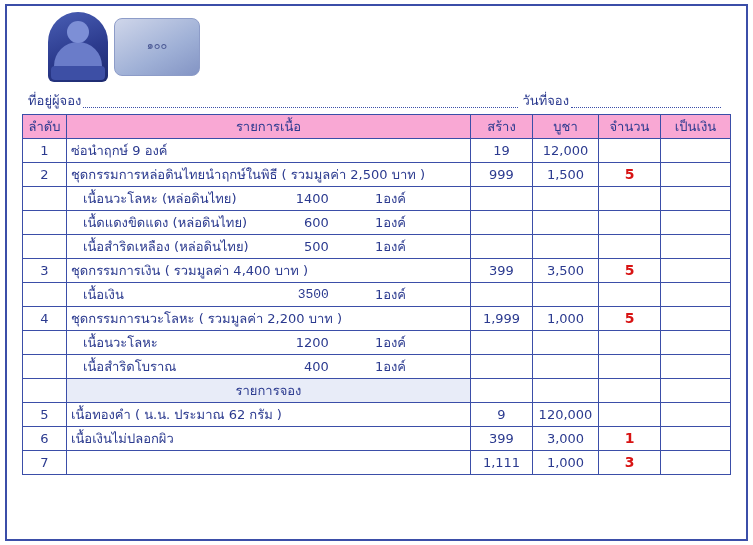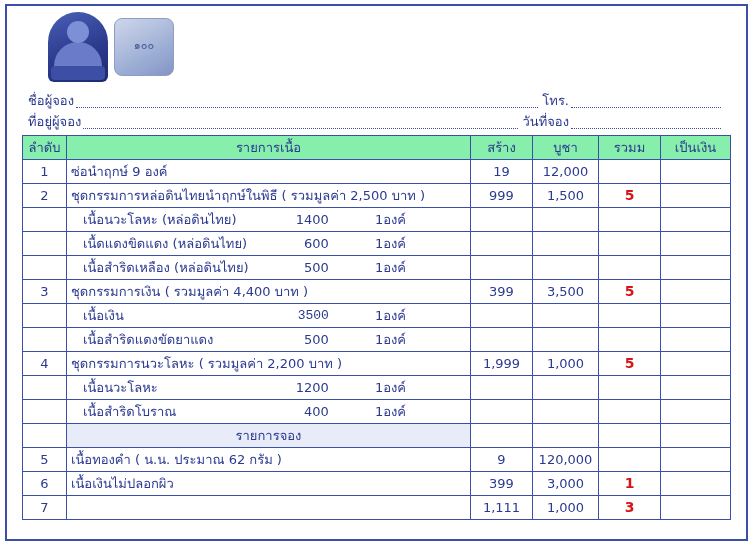--- a/index.html
+++ b/index.html
@@ -63,21 +63,21 @@
   }
   .titles{
     flex:1 1 auto;
     text-align:center;
     padding-top:2px;
   }
   .t1{font-size:14px;letter-spacing:.2px;}
   .t2{font-size:19px;font-weight:bold;margin-top:6px;}
   .t3{font-size:16px;font-weight:bold;margin-top:7px;}
   .coin{
-    width:60px;height:58px;
+    width:86px;height:58px;
     margin-right:24px;
     position:relative;flex:0 0 auto;
     margin-top:8px;
   }
   .coin .pad{
     position:absolute;inset:0;
     background:linear-gradient(150deg,#cfd6ea 0%, #9fb0d6 60%, #8394c4 100%);
     border-radius:8px;
     border:1px solid #8d9cc8;
   }
@@ -113,21 +113,21 @@
     border:1px solid #3b4ea8;
     padding:1px 4px;
     height:21px;
     line-height:19px;
     color:#2b3a8f;
     font-weight:normal;
     overflow:hidden;
     white-space:nowrap;
   }
   thead th{
-    background:#86efac;
+    background:#f9a8d4;
     text-align:center;
     font-weight:normal;
   }
   .c-no{width:44px;text-align:center;}
   .c-desc{width:auto;}
   .c-made{width:62px;text-align:center;}
   .c-price{width:66px;text-align:center;}
   .c-qty{width:62px;text-align:center;}
   .c-money{width:70px;text-align:center;}
 
@@ -154,26 +154,20 @@
       <div class="head"></div>
       <div class="lap"></div>
     </div>
     <div class="coin">
       <div class="pad"></div>
       <div class="glyph">๑๐๐</div>
     </div>
   </div>
 
   <div class="lines">
-    <div class="line-row">
-      <span class="lbl">ชื่อผู้จอง</span>
-      <span class="dots"></span>
-      <span class="lbl">โทร.</span>
-      <span class="dots short"></span>
-    </div>
     <div class="line-row">
       <span class="lbl">ที่อยู่ผู้จอง</span>
       <span class="dots"></span>
       <span class="lbl">วันที่จอง</span>
       <span class="dots short"></span>
     </div>
   </div>
 
   <table>
     <colgroup>
@@ -183,21 +177,21 @@
         <col class="c-price">
         <col class="c-qty">
         <col class="c-money">
     </colgroup>
     <thead>
       <tr>
         <th>ลำดับ</th>
         <th>รายการเนื้อ</th>
         <th>สร้าง</th>
         <th>บูชา</th>
-        <th>รวมม</th>
+        <th>จำนวน</th>
         <th>เป็นเงิน</th>
       </tr>
     </thead>
     <tbody>
 
     <tr>
           <td class="num">1</td>
           <td><span>ซ่อนำฤกษ์ 9 องค์</span></td>
           <td class="num">19</td>
           <td class="num">12,000</td>
@@ -246,28 +240,20 @@
         </tr>
         <tr>
           <td class="num"></td>
           <td class="sub"><span>เนื้อเงิน</span><span class="inline-note">1องค์</span><span class="amt" style="padding-right: 18px; font-family: Liberation Mono, monospace;">3500</span></td>
           <td class="num"></td>
           <td class="num"></td>
           <td class="qty"></td>
           <td class="num"></td>
         </tr>
         <tr>
-          <td class="num"></td>
-          <td class="sub"><span>เนื้อสำริดแดงขัดยาแดง</span><span class="inline-note">1องค์</span><span class="amt" style="padding-right: 18px;">500</span></td>
-          <td class="num"></td>
-          <td class="num"></td>
-          <td class="qty"></td>
-          <td class="num"></td>
-        </tr>
-        <tr>
           <td class="num">4</td>
           <td><span>ชุดกรรมการนวะโลหะ                ( รวมมูลค่า 2,200  บาท )</span></td>
           <td class="num">1,999</td>
           <td class="num">1,000</td>
           <td class="qty">5</td>
           <td class="num"></td>
         </tr>
         <tr>
           <td class="num"></td>
           <td class="sub"><span>เนื้อนวะโลหะ</span><span class="inline-note">1องค์</span><span class="amt" style="padding-right: 18px;">1200</span></td>

